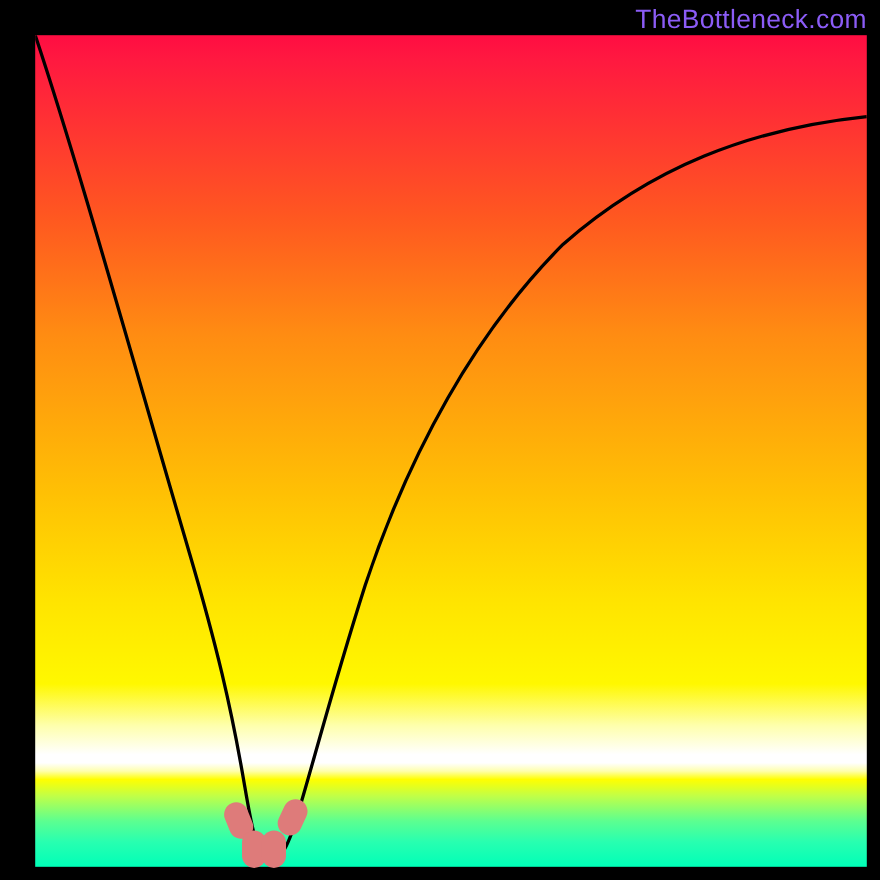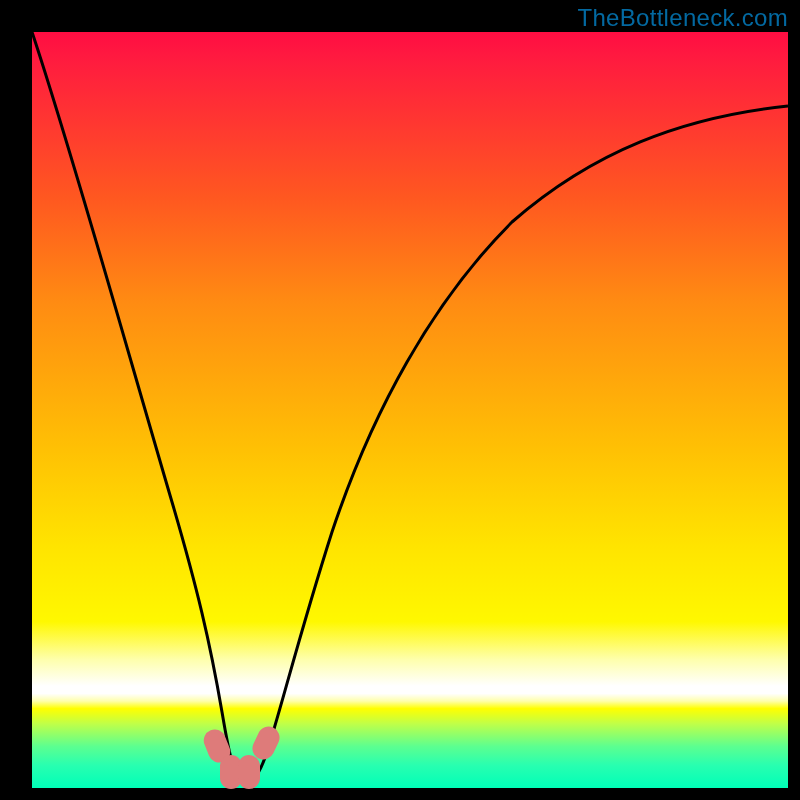--- a/index.html
+++ b/index.html
@@ -8,21 +8,21 @@
     height: 800px;
     background: #000;
     position: relative;
     overflow: hidden;
     font-family: Arial, Helvetica, sans-serif;
   }
   .watermark {
     position: absolute;
     top: 4px;
     right: 12px;
-    color: #0369a1;
+    color: #8b5cf6;
     font-size: 24px;
     font-weight: 500;
     letter-spacing: 0.3px;
     z-index: 30;
   }
   .plot-area {
     position: absolute;
     left: 32px;
     top: 32px;
     width: 756px;

